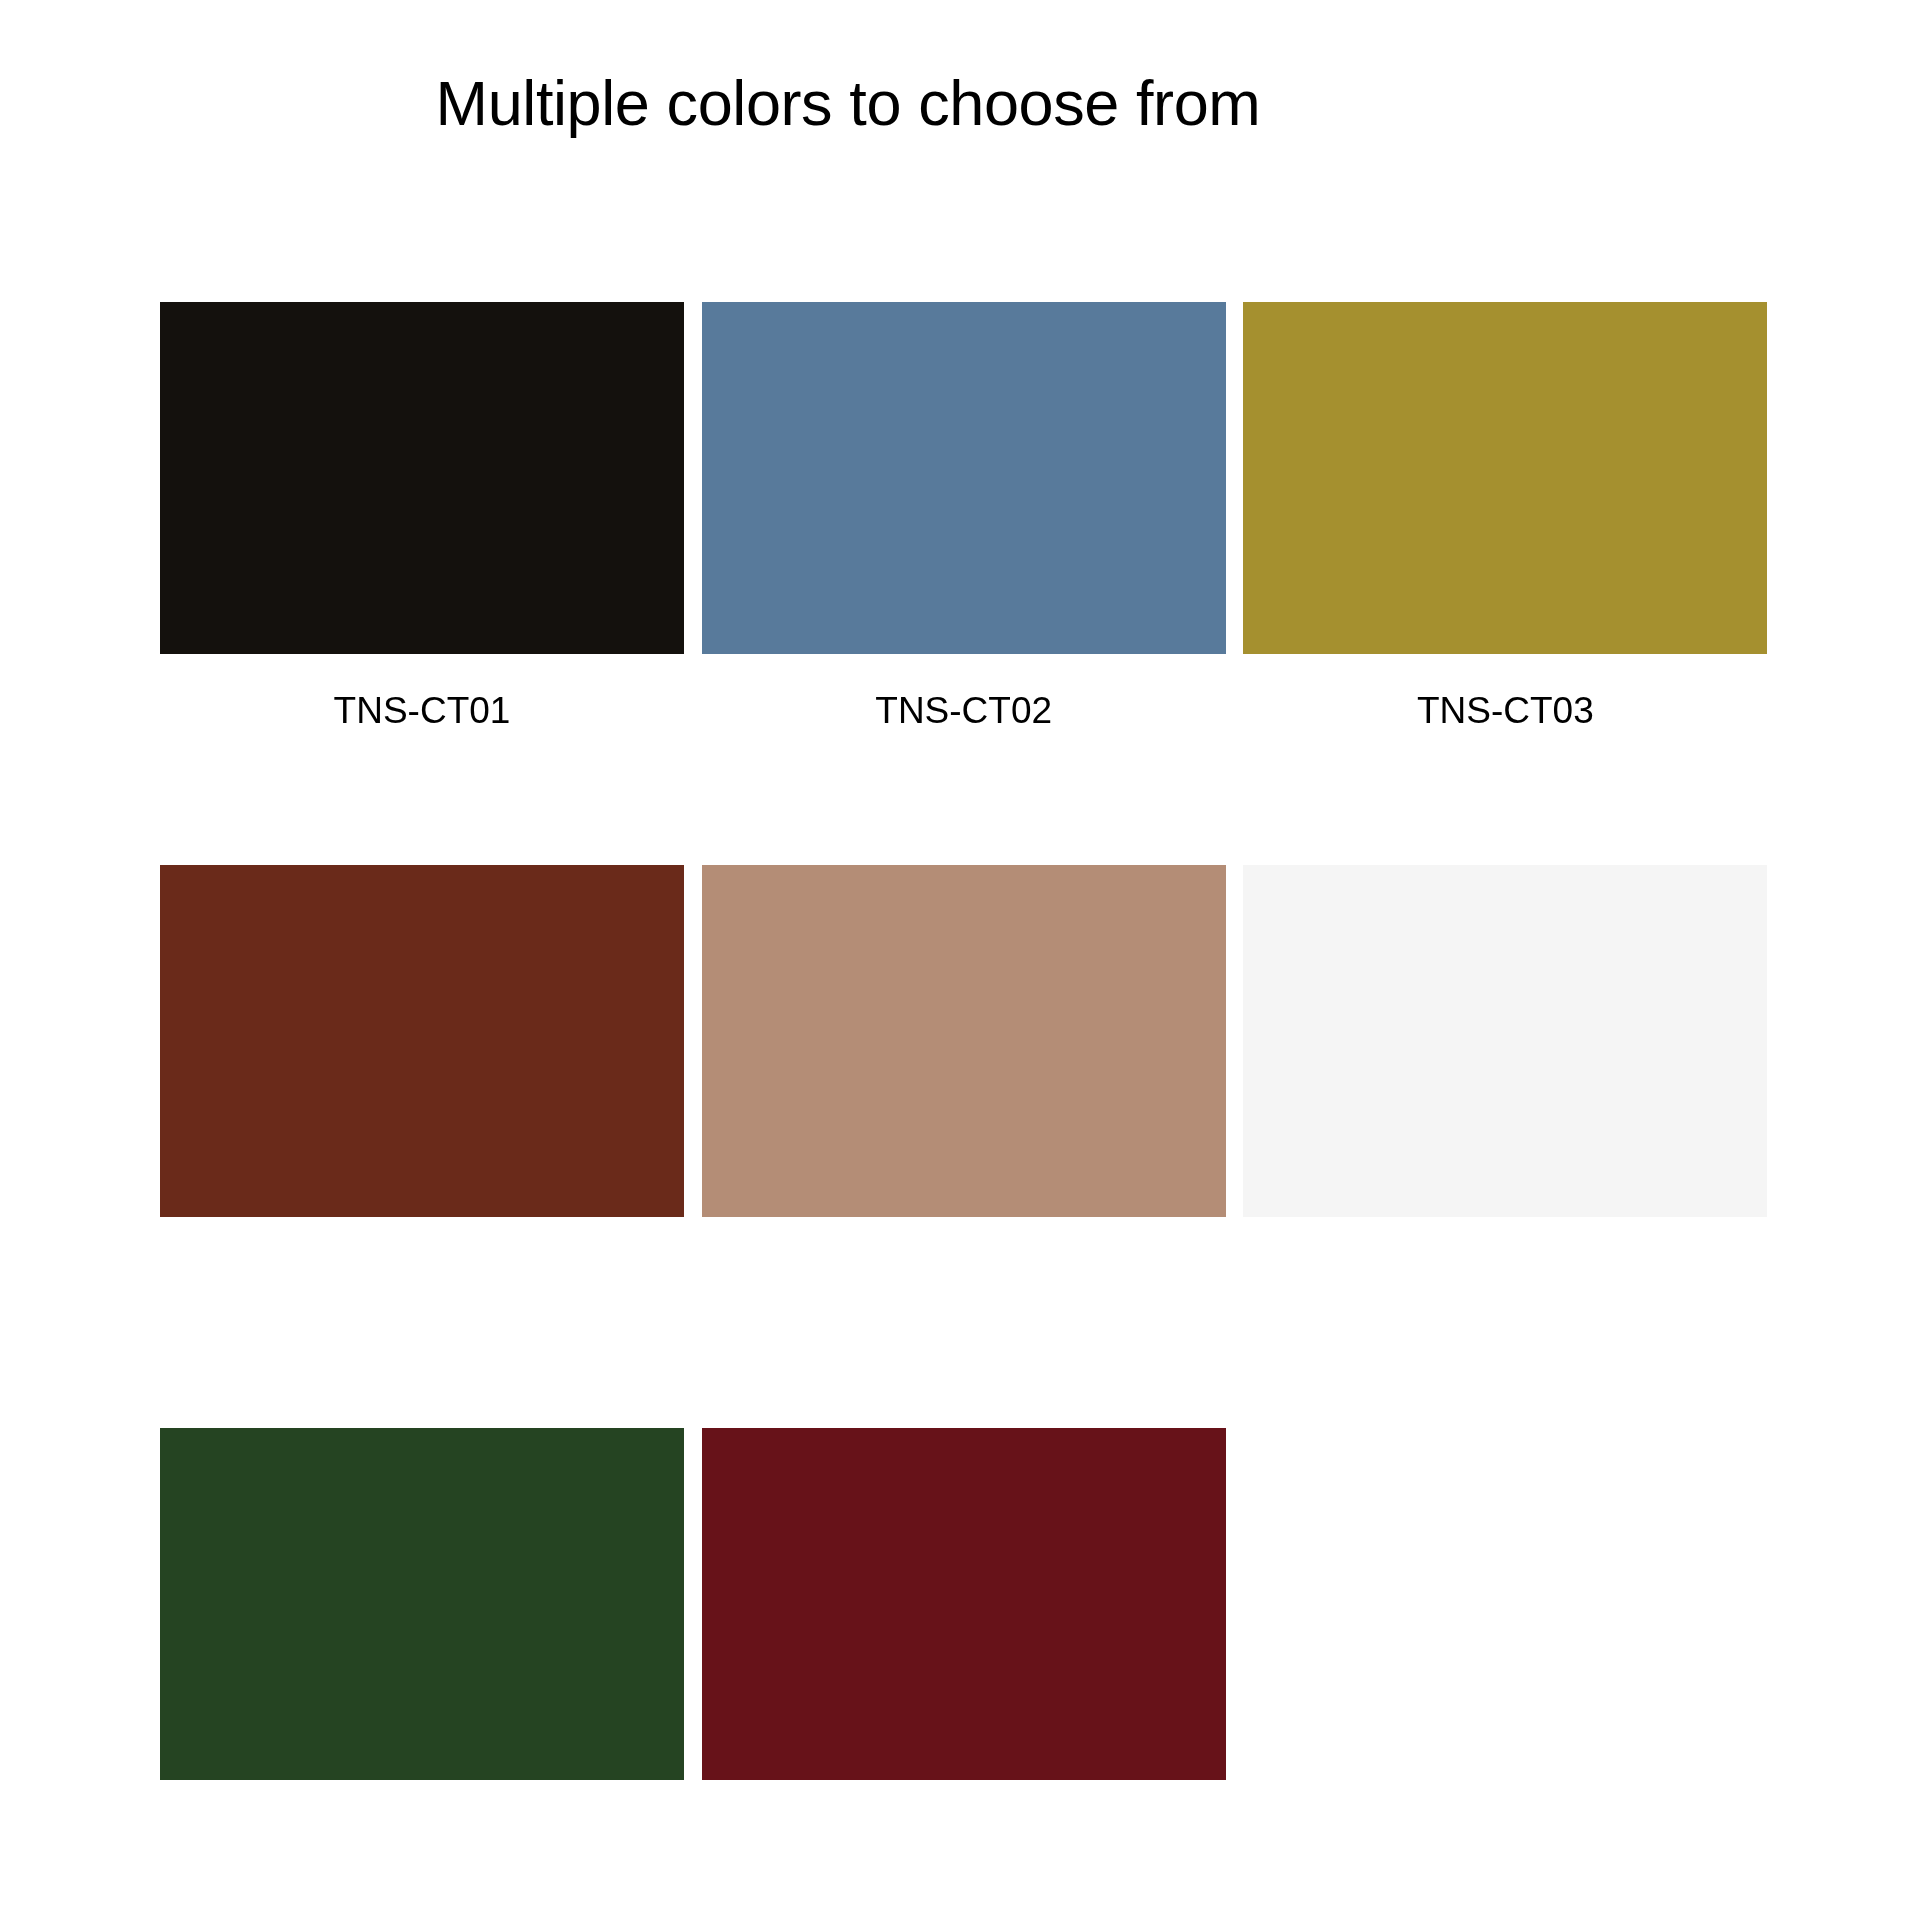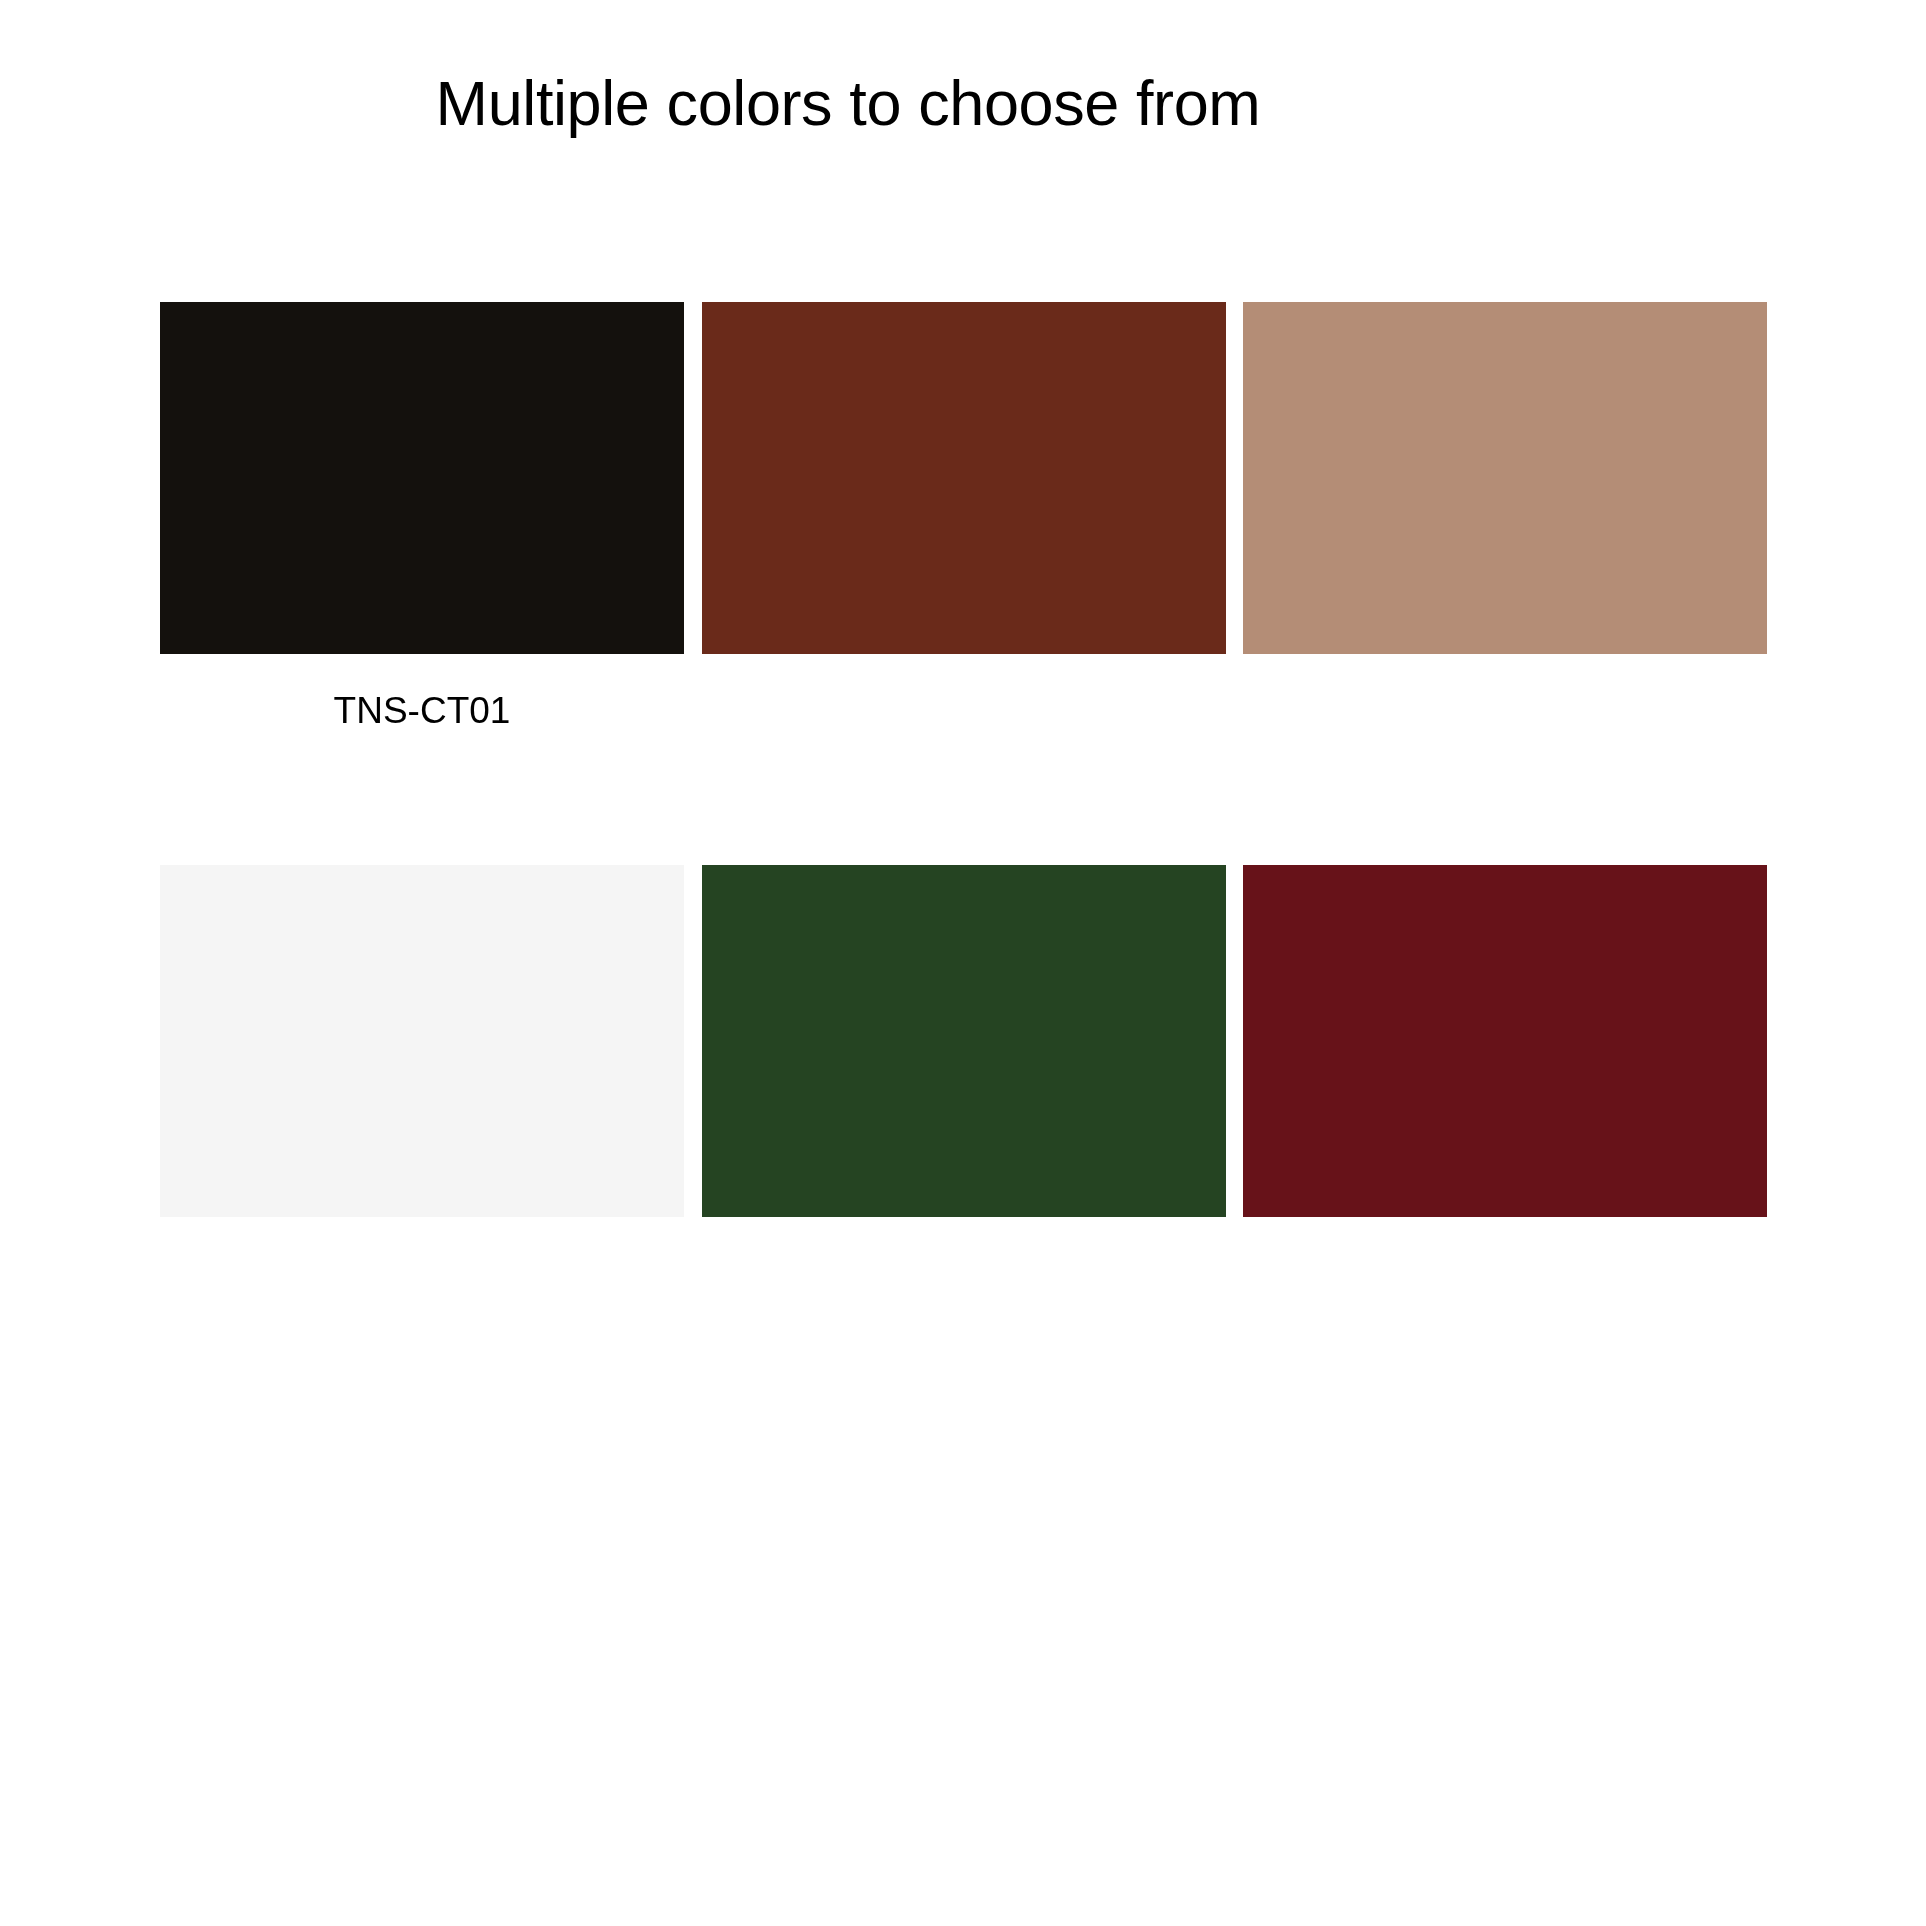--- a/index.html
+++ b/index.html
@@ -84,21 +84,29 @@
 
   <div class="chart-title">Multiple colors to choose from</div>
 
   <div class="swatch-grid">
 
     <div class="swatch-cell">
       <div class="swatch-chip" style="background-color: rgb(20, 17, 13);"></div>
       <div class="swatch-label">TNS-CT01</div>
     </div>
 
+    <div class="swatch-cell">
+      <div class="swatch-chip" style="background-color: rgb(88, 122, 155);"></div>
+      <div class="swatch-label">TNS-CT02</div>
+    </div>
 
+    <div class="swatch-cell">
+      <div class="swatch-chip" style="background-color: rgb(165, 144, 47);"></div>
+      <div class="swatch-label">TNS-CT03</div>
+    </div>
 
     <div class="swatch-cell">
       <div class="swatch-chip" style="background-color: rgb(106, 42, 26);"></div>
     </div>
 
     <div class="swatch-cell">
       <div class="swatch-chip" style="background-color: rgb(180, 141, 118);"></div>
     </div>
 
     <div class="swatch-cell">

